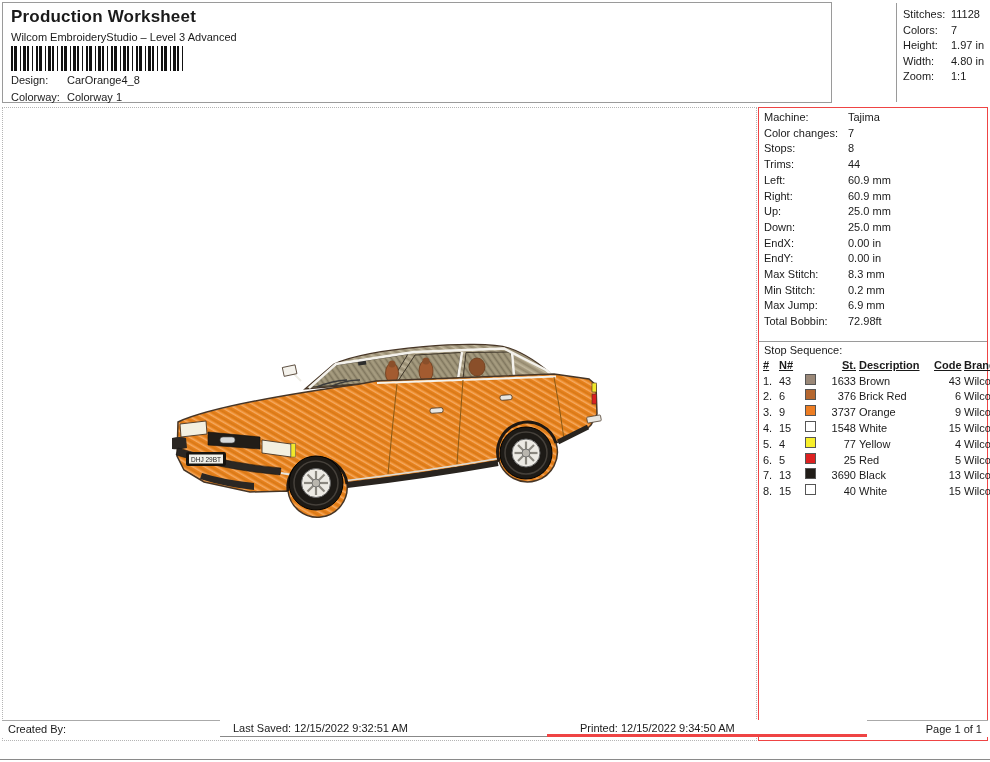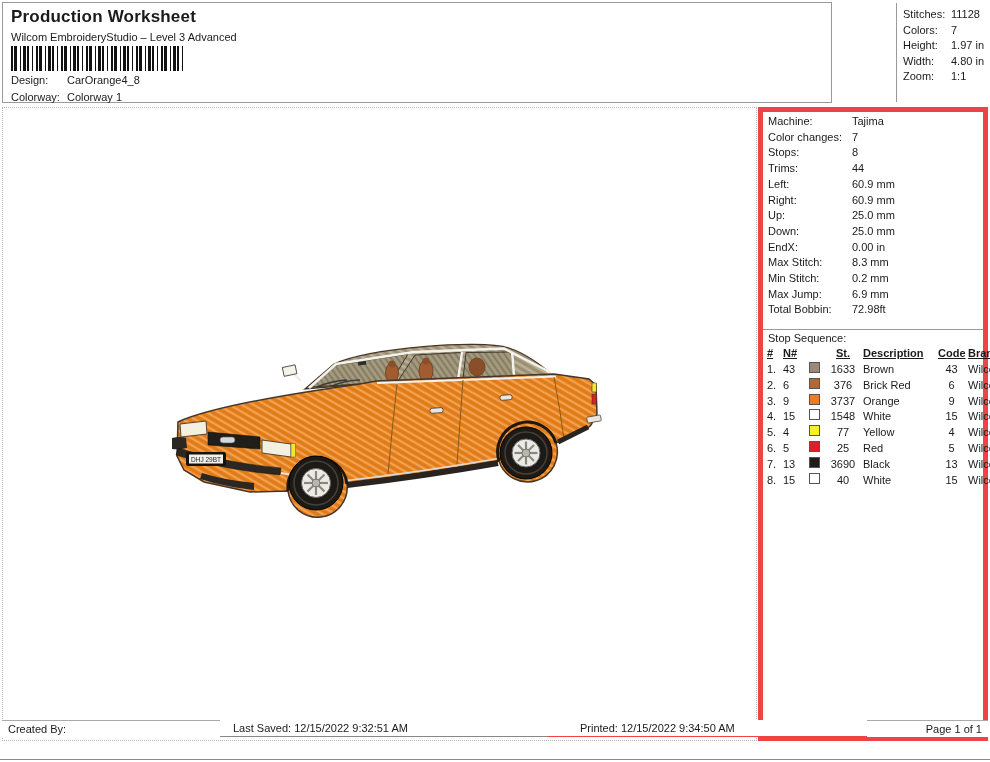--- a/index.html
+++ b/index.html
@@ -35,49 +35,49 @@
   .stats-row .k { display:inline-block; width:48px; }
   
   .design-area {
     position:absolute; left:2px; top:107px; width:755px; height:634px;
     border:1px dotted #b5b5b5; background:#fff;
   }
   .car-svg { position:absolute; left:161px; top:216px; width:460px; height:200px; }
   
   .right-panel {
     position:absolute; left:758px; top:107px; width:230px; height:634px;
-    border:5px solid #ef4444; background:#fff;
+    border:1px solid #ef4444; background:#fff;
   }
   .machine-info { padding:2px 0 0 5px; }
   .mi-row { line-height:15.7px; white-space:nowrap; }
   .mi-row .k { display:inline-block; width:84px; }
   .ss-title {
     border-top:1px solid #9a9a9a; margin-top:11px; padding:1px 0 1px 5px; line-height:14px;
   }
   .ss-table { padding-left:4px; }
   .ss-grid {
     display:grid;
     grid-template-columns:16px 26px 17px 37px 75px 30px 43px;
     align-items:center; line-height:15.8px; white-space:nowrap;
   }
   .ss-head { font-weight:bold; }
   .ss-head span { text-decoration:underline; }
-  .c-right { text-align:center; padding-right:3px; }
+  .c-right { text-align:right; padding-right:3px; }
   .swatch {
     width:11px; height:11px; border:1px solid #555; display:inline-block;
   }
   
   .footer {
     position:absolute; left:2px; top:720px; width:986px; height:17px;
     display:flex; align-items:center; background:#fff;
   }
   .footer > div { height:17px; line-height:16px; }
   .f-created { width:218px; border-top:1px solid #aaa; padding-left:6px; }
   .f-saved   { width:327px; border-bottom:1px solid #888; padding-left:13px; }
-  .f-printed { width:320px; border-bottom:1px solid #ef4444; padding-left:33px; }
+  .f-printed { width:320px; border-bottom:3px solid #ef4444; padding-left:33px; }
   .f-page    { flex:1; border-top:1px solid #aaa; text-align:right; padding-right:6px; }
   .page-bottom-line { position:absolute; left:0; top:759px; width:990px; height:0; border-top:1px solid #8a8a8a; }
 </style>
 </head>
 <body>
 
 <div class="page">
 
   <div class="header-box">
     <div class="title">Production Worksheet</div>
@@ -220,20 +220,21 @@
     <div class="machine-info">
       <div class="mi-row"><span class="k">Machine:</span><span>Tajima</span></div>
       <div class="mi-row"><span class="k">Color changes:</span><span>7</span></div>
       <div class="mi-row"><span class="k">Stops:</span><span>8</span></div>
       <div class="mi-row"><span class="k">Trims:</span><span>44</span></div>
       <div class="mi-row"><span class="k">Left:</span><span>60.9 mm</span></div>
       <div class="mi-row"><span class="k">Right:</span><span>60.9 mm</span></div>
       <div class="mi-row"><span class="k">Up:</span><span>25.0 mm</span></div>
       <div class="mi-row"><span class="k">Down:</span><span>25.0 mm</span></div>
       <div class="mi-row"><span class="k">EndX:</span><span>0.00 in</span></div>
+      <div class="mi-row"><span class="k">EndY:</span><span>0.00 in</span></div>
       <div class="mi-row"><span class="k">Max Stitch:</span><span>8.3 mm</span></div>
       <div class="mi-row"><span class="k">Min Stitch:</span><span>0.2 mm</span></div>
       <div class="mi-row"><span class="k">Max Jump:</span><span>6.9 mm</span></div>
       <div class="mi-row"><span class="k">Total Bobbin:</span><span>72.98ft</span></div>
     </div>
 
     <div class="ss-title">Stop Sequence:</div>
 
     <div class="ss-table">
       <div class="ss-grid ss-head">

